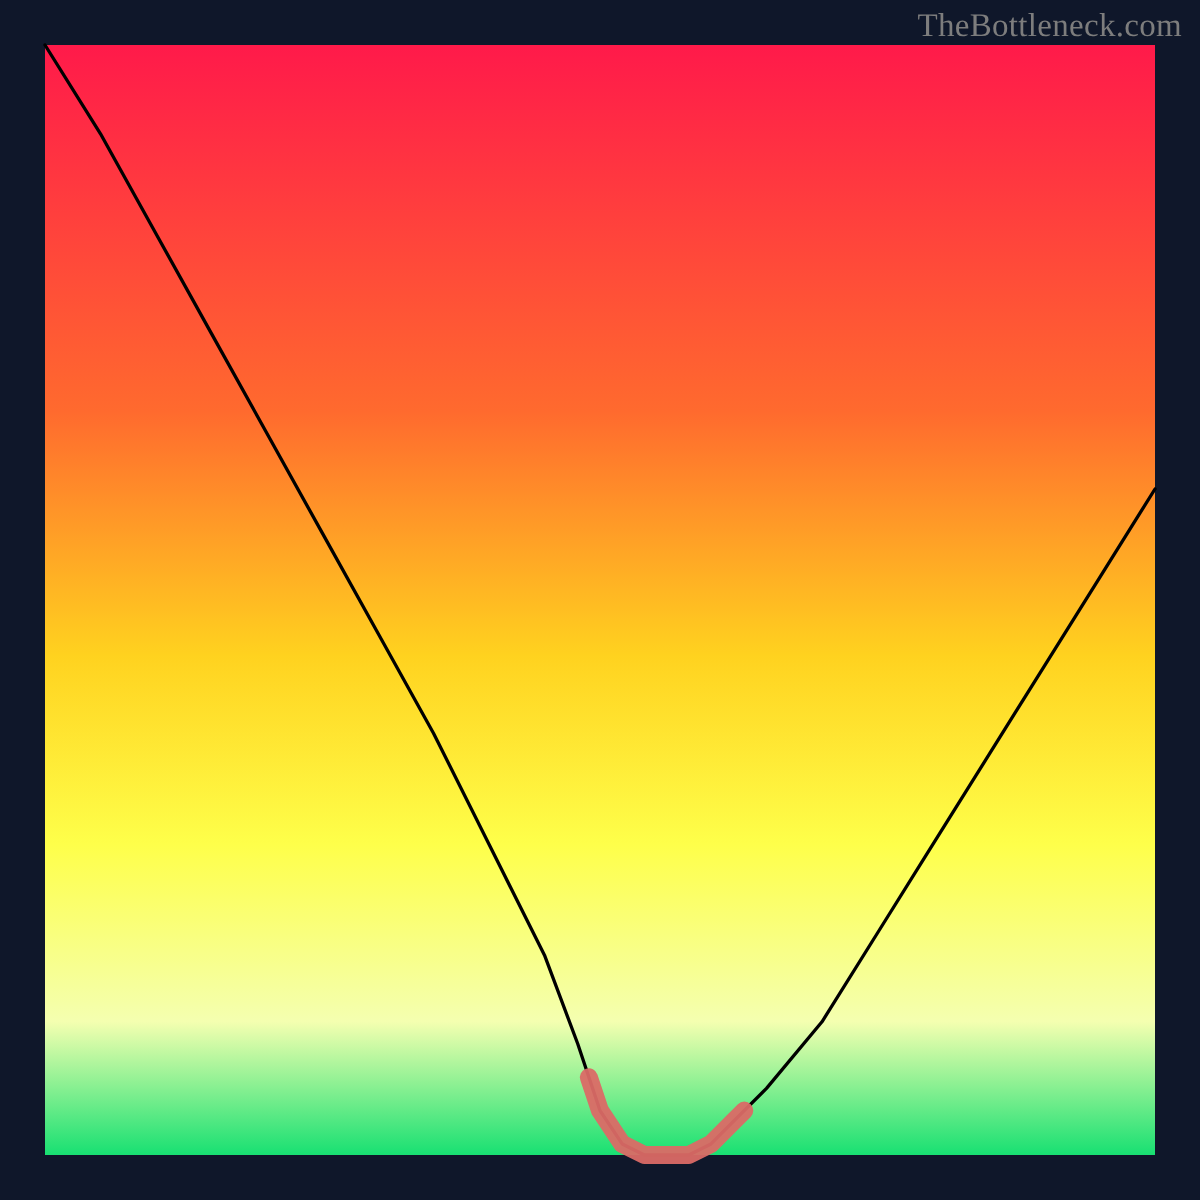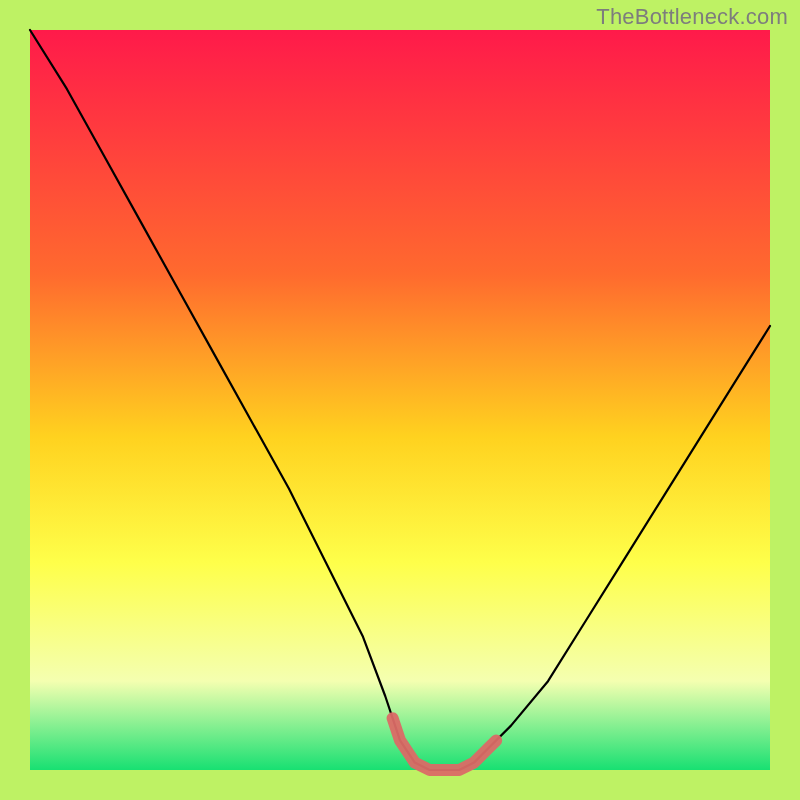--- a/index.html
+++ b/index.html
@@ -8,21 +8,22 @@
     width: 800px;
     height: 800px;
     background: #000;
     overflow: hidden;
     font-family: Arial, Helvetica, sans-serif;
   }
   .stage {
     position: relative;
     width: 800px;
     height: 800px;
-    background: #bef264;
+    background: #0f172a;
+    font-family: Liberation Serif, serif;
   }
   .watermark {
     position: absolute;
     top: 4px;
     right: 12px;
     color: #7d7d7d;
     font-size: 22px;
     font-weight: 500;
     letter-spacing: 0.2px;
     z-index: 10;

